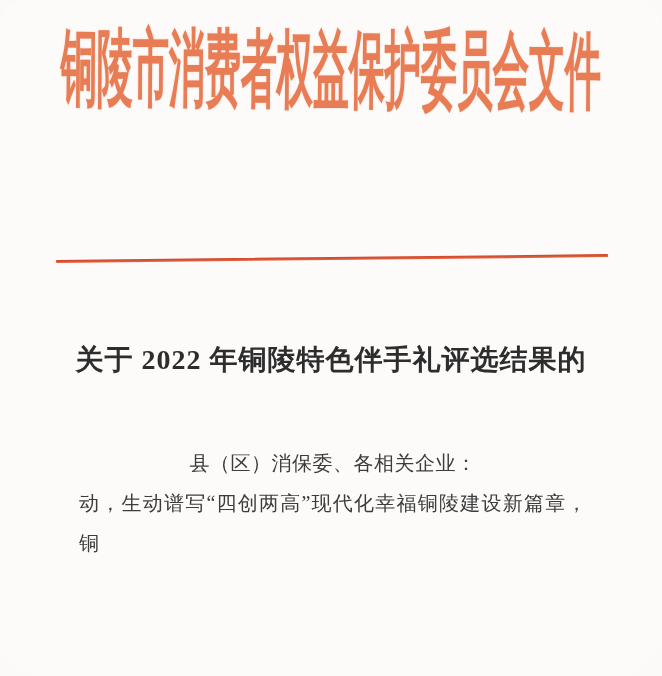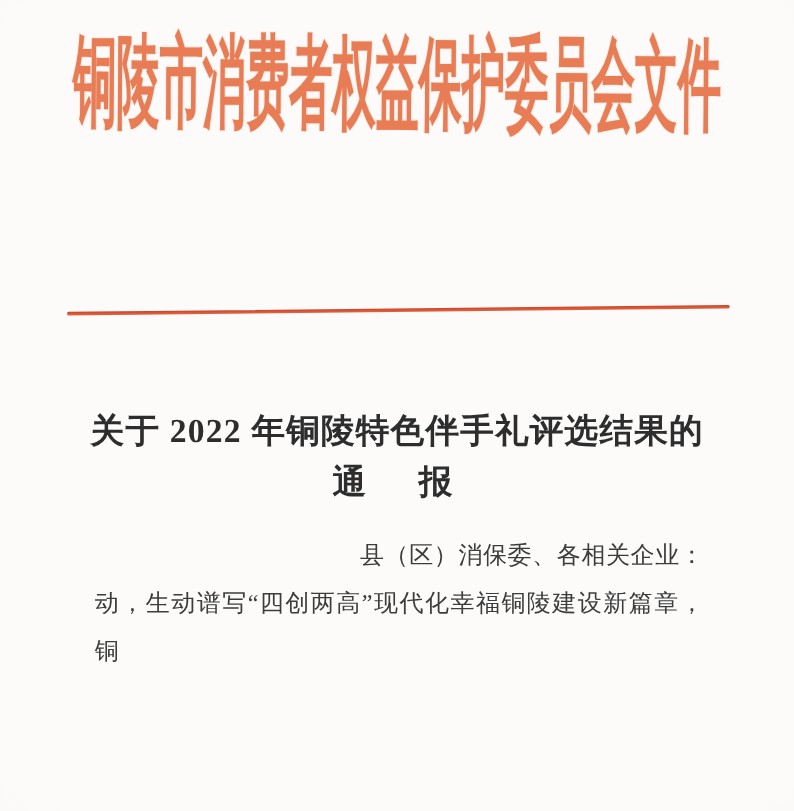--- a/index.html
+++ b/index.html
@@ -79,40 +79,39 @@
   .doc-body {
     position: absolute;
     top: 443px;
     left: 79px;
     width: 508px;
     font-size: 20px;
     line-height: 40px;
     letter-spacing: 0.5px;
     color: var(--ink);
   }
-  .salutation { text-align: right; }
+  .salutation { text-align: center; }
   .para-line { text-align: left; }
   .jl { text-align: justify; text-align-last: justify; }
   .indent { text-indent: 2em; }
 </style>
 </head>
 <body>
 
 <div class="page">
 
   <div class="letterhead">
     <span class="letterhead-text">铜陵市消费者权益保护委员会文件</span>
   </div>
 
 
   <div class="divider"></div>
 
   <div class="doc-title">
     <div>关于 2022 年铜陵特色伴手礼评选结果的</div>
-    <div class="title-line2">通　报</div>
   </div>
 
   <div class="doc-body">
     <div class="salutation">县（区）消保委、各相关企业：</div>
     <div class="para-line jl">动，生动谱写“四创两高”现代化幸福铜陵建设新篇章，铜</div>
 
   </div>
 
 </div>
 

